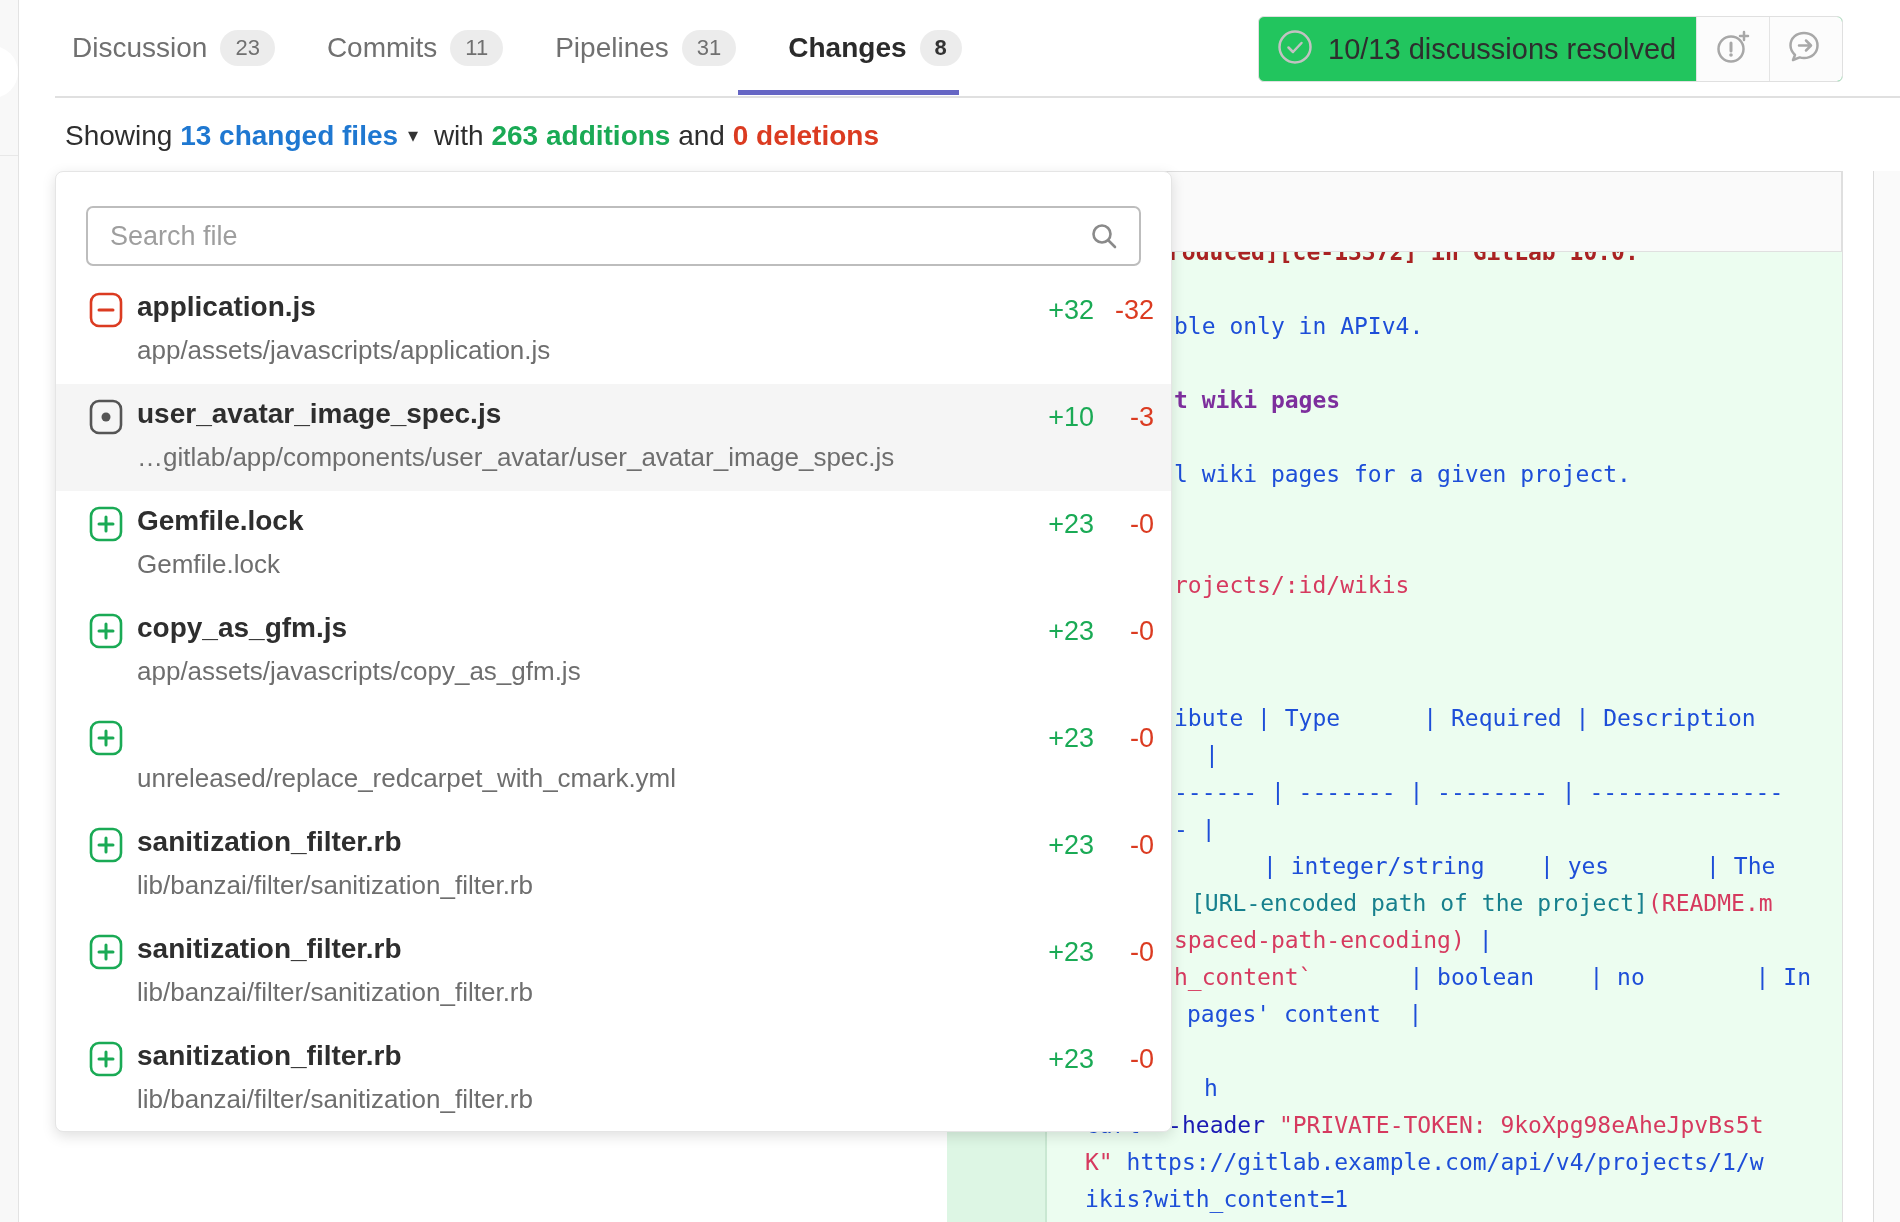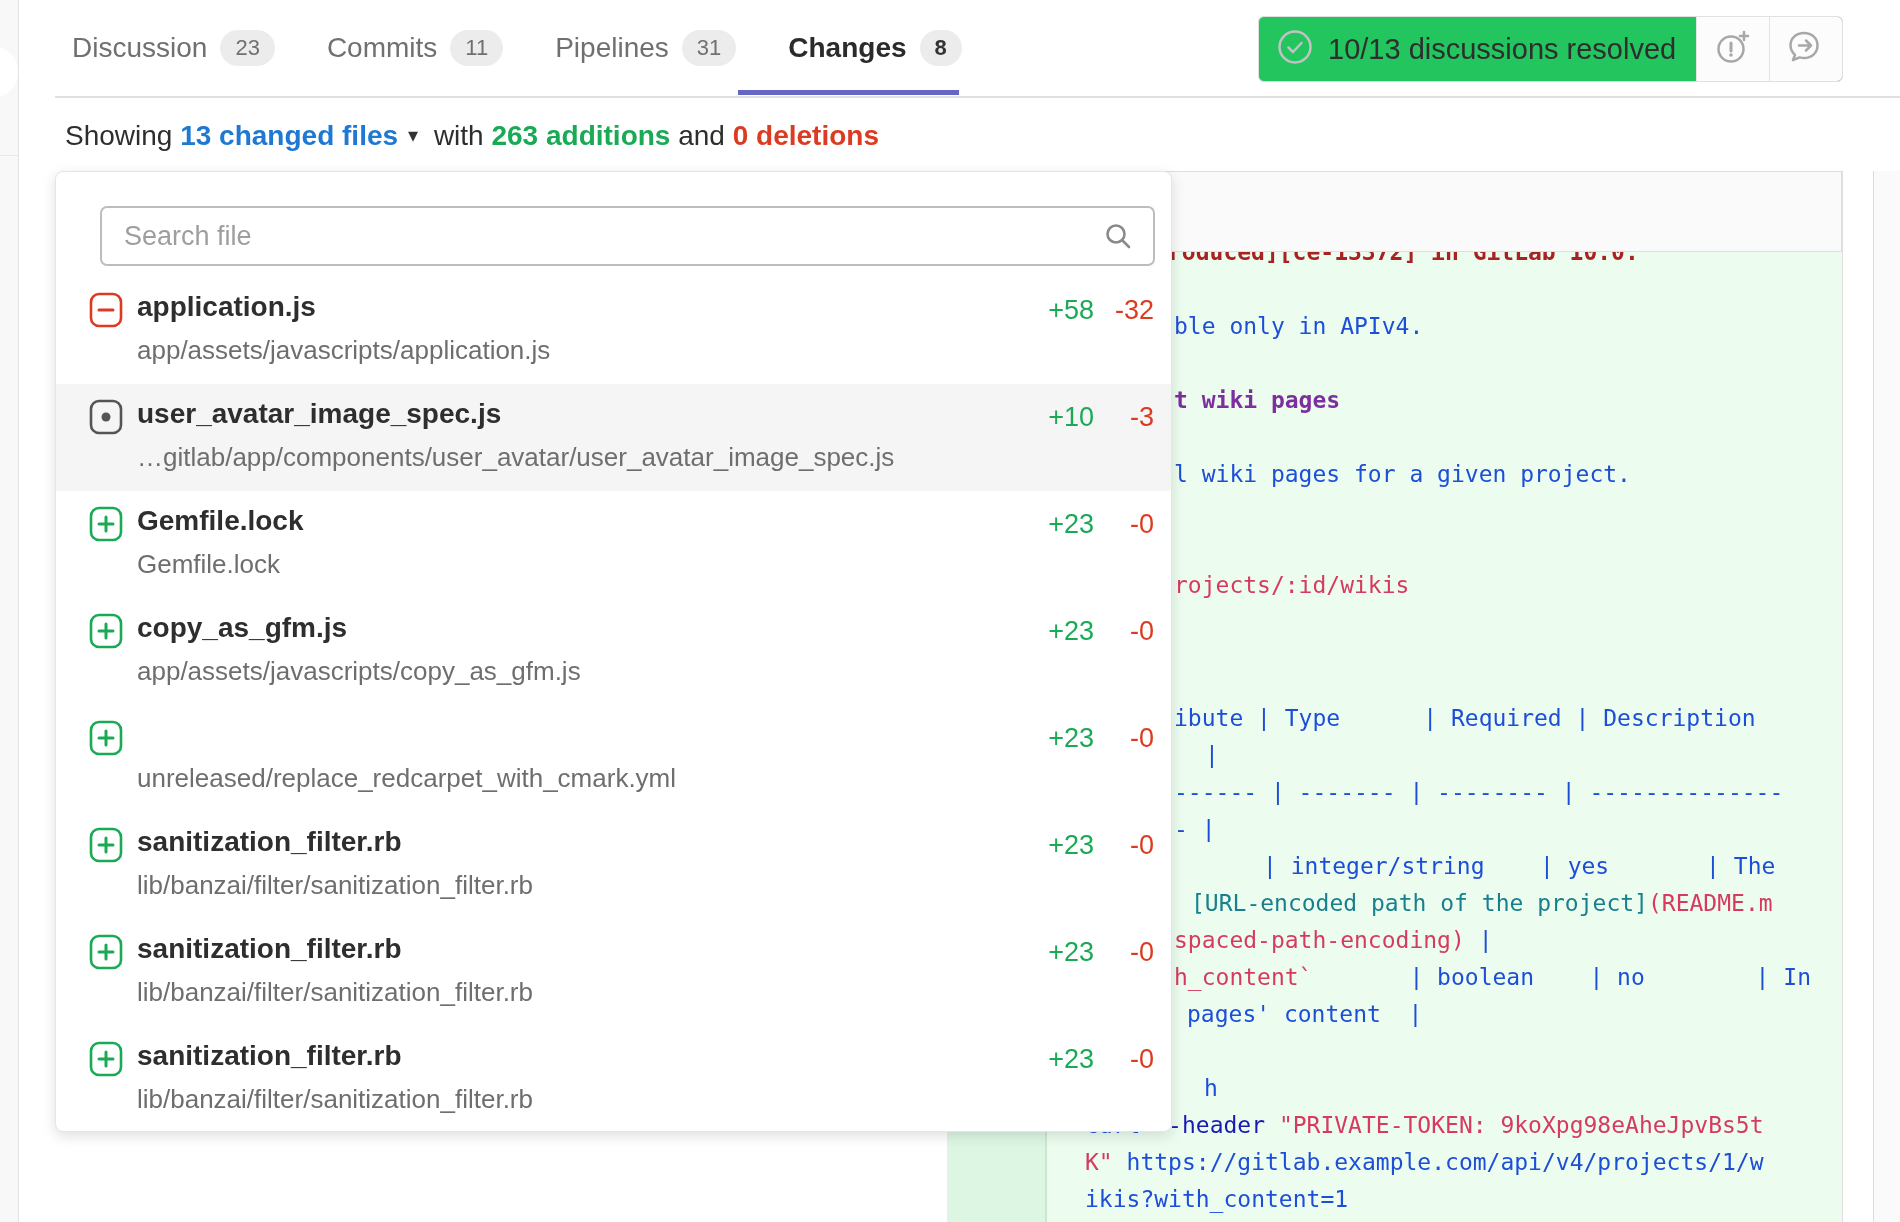--- a/index.html
+++ b/index.html
@@ -50,21 +50,21 @@
   .c-purp{color:#7d2f9d;font-weight:bold;}
   .c-pink{color:#d63a5f;}
   .c-teal{color:#17808d;}
   .c-blue{color:#1a1ab3;}
   .diff-header{position:absolute;left:947px;top:171px;width:894px;height:79px;background:#fafafa;
                border-top:1px solid #dddddd;border-bottom:1px solid #e0e0e0;border-right:1px solid #dfdfdf;}
 
   
   .dropdown{position:absolute;left:55px;top:171px;width:1115px;height:959px;background:#fff;
             border:1px solid #e5e5e5;border-radius:8px;box-shadow:0 4px 14px rgba(0,0,0,.13);overflow:hidden;}
-  .search-wrap{position:absolute;left:44px;top:34px;width:1055px;height:60px;}
+  .search-wrap{position:absolute;left:30px;top:34px;width:1055px;height:60px;}
   .search-input{width:100%;height:100%;box-sizing:border-box;border:2px solid #bdbdbd;border-radius:7px;
                 font-family:"Liberation Sans",sans-serif;font-size:27px;color:#333;padding:0 70px 0 22px;outline:none;}
   .search-input::placeholder{color:#9e9e9e;}
   .search-ic{position:absolute;right:22px;top:15px;}
   .file-list{position:absolute;left:0;top:105px;width:1115px;}
   .file-row{position:relative;height:107px;cursor:pointer;}
   .file-row.hl{background:#f5f5f5;}
   .file-ic{position:absolute;left:33px;top:14px;}
   .file-name{position:absolute;left:81px;top:14px;font-size:28px;font-weight:bold;color:#2e2e2e;white-space:nowrap;}
   .file-path{position:absolute;left:81px;top:58px;font-size:26px;color:#6e6e6e;white-space:nowrap;}
@@ -181,21 +181,21 @@
       </span>
     </div>
     <div class="file-list" id="file-list">
         <div class="file-row">
     <span class="file-ic"><svg width="34" height="38" viewBox="0 0 34 38">
               <rect x="2" y="3" width="30" height="32" rx="8" fill="none" stroke="#db3b21" stroke-width="2.6"></rect>
               <line x1="10" y1="19" x2="24" y2="19" stroke="#db3b21" stroke-width="3" stroke-linecap="round"></line>
             </svg></span>
     <span class="file-name">application.js</span>
     <span class="file-path">app/assets/javascripts/application.js</span>
-    <span class="stat-add">+58</span>
+    <span class="stat-add">+32</span>
     <span class="stat-del">-32</span>
   </div>
         <div class="file-row hl">
     <span class="file-ic"><svg width="34" height="38" viewBox="0 0 34 38">
               <rect x="2" y="3" width="30" height="32" rx="8" fill="none" stroke="#555" stroke-width="2.6"></rect>
               <circle cx="17" cy="19" r="4.5" fill="#555"></circle>
             </svg></span>
     <span class="file-name">user_avatar_image_spec.js</span>
     <span class="file-path">…gitlab/app/components/user_avatar/user_avatar_image_spec.js</span>
     <span class="stat-add">+10</span>

